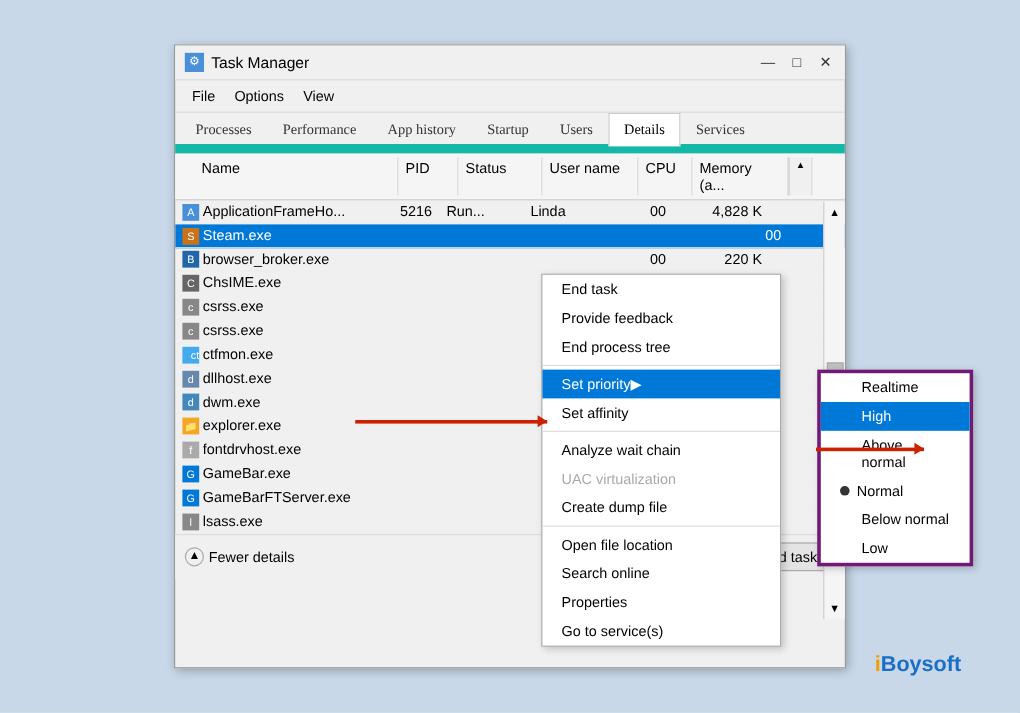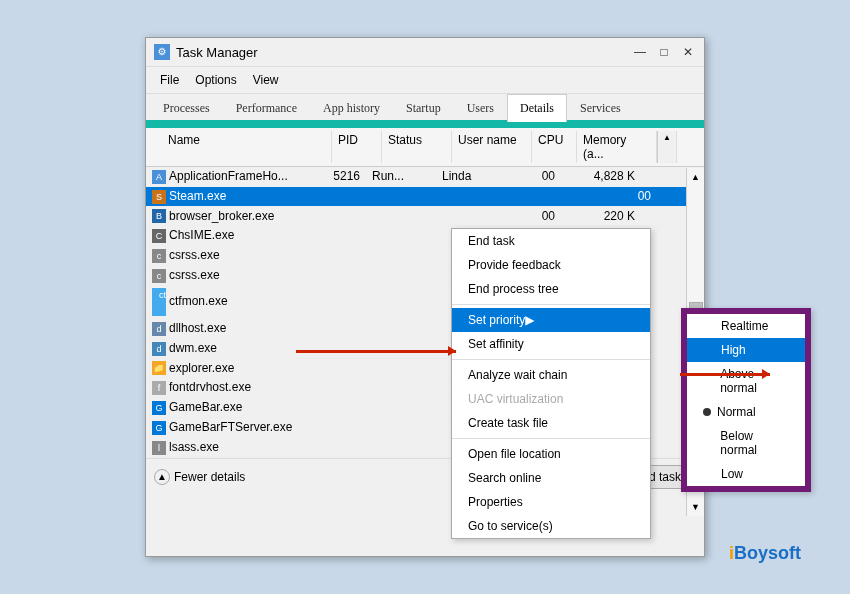--- a/index.html
+++ b/index.html
@@ -168,21 +168,21 @@
     .ctx-item-arrow {
       display: flex;
       justify-content: flex-start;
       align-items: center;
     }
     .submenu {
       position: absolute;
       top: 270px;
       left: 535px;
       background: white;
-      border: 6px solid #701a75;
+      border: 3px solid #701a75;
       box-shadow: 2px 2px 6px rgba(0,0,0,0.2);
       min-width: 130px;
       z-index: 101;
     }
     .sub-item {
       padding: 5px 16px;
       cursor: pointer;
       font-size: 12px;
       color: #000;
       display: flex;
@@ -345,21 +345,21 @@
       <span class="td"></span>
       <span class="td right">00</span>
       <span class="td right">468 K</span>
       <span class="td"></span>
     </div>
     <div class="table-row">
       <span class="td"><span style="display:inline-block;width:14px;height:14px;background:#888;margin-right:3px;vertical-align:middle;font-size:9px;color:white;text-align:center;line-height:14px;">c</span><span>csrss.exe</span></span>
       <span class="td" colspan="5"></span>
     </div>
     <div class="table-row">
-      <span class="td"><span style="display:inline-block;width:14px;height:28px;background:#44aaee;margin-right:3px;vertical-align:middle;font-size:9px;color:white;text-align:right;line-height:14px;">ct</span><span>ctfmon.exe</span></span>
+      <span class="td"><span style="display:inline-block;width:14px;height:14px;background:#44aaee;margin-right:3px;vertical-align:middle;font-size:9px;color:white;text-align:right;line-height:14px;">ct</span><span>ctfmon.exe</span></span>
     </div>
     <div class="table-row">
       <span class="td"><span style="display:inline-block;width:14px;height:14px;background:#6688aa;margin-right:3px;vertical-align:middle;font-size:9px;color:white;text-align:center;line-height:14px;">d</span><span>dllhost.exe</span></span>
     </div>
     <div class="table-row">
       <span class="td"><span style="display:inline-block;width:14px;height:14px;background:#4488bb;margin-right:3px;vertical-align:middle;font-size:9px;color:white;text-align:center;line-height:14px;">d</span><span>dwm.exe</span></span>
     </div>
     <div class="table-row">
       <span class="td"><span style="display:inline-block;width:14px;height:14px;background:#f5a623;margin-right:3px;vertical-align:middle;font-size:9px;color:white;text-align:center;line-height:14px;">📁</span><span>explorer.exe</span></span>
     </div>
@@ -401,21 +401,21 @@
     <div class="ctx-item">End process tree</div>
     <div class="ctx-separator"></div>
     <div class="ctx-item ctx-item-arrow highlighted">
       <span>Set priority</span>
       <span>▶</span>
     </div>
     <div class="ctx-item">Set affinity</div>
     <div class="ctx-separator"></div>
     <div class="ctx-item">Analyze wait chain</div>
     <div class="ctx-item disabled">UAC virtualization</div>
-    <div class="ctx-item">Create task file</div>
+    <div class="ctx-item">Create dump file</div>
     <div class="ctx-separator"></div>
     <div class="ctx-item">Open file location</div>
     <div class="ctx-item">Search online</div>
     <div class="ctx-item">Properties</div>
     <div class="ctx-item">Go to service(s)</div>
   </div>
 
   <div class="submenu">
     <div class="sub-item">
       <span style="width:12px"></span>

